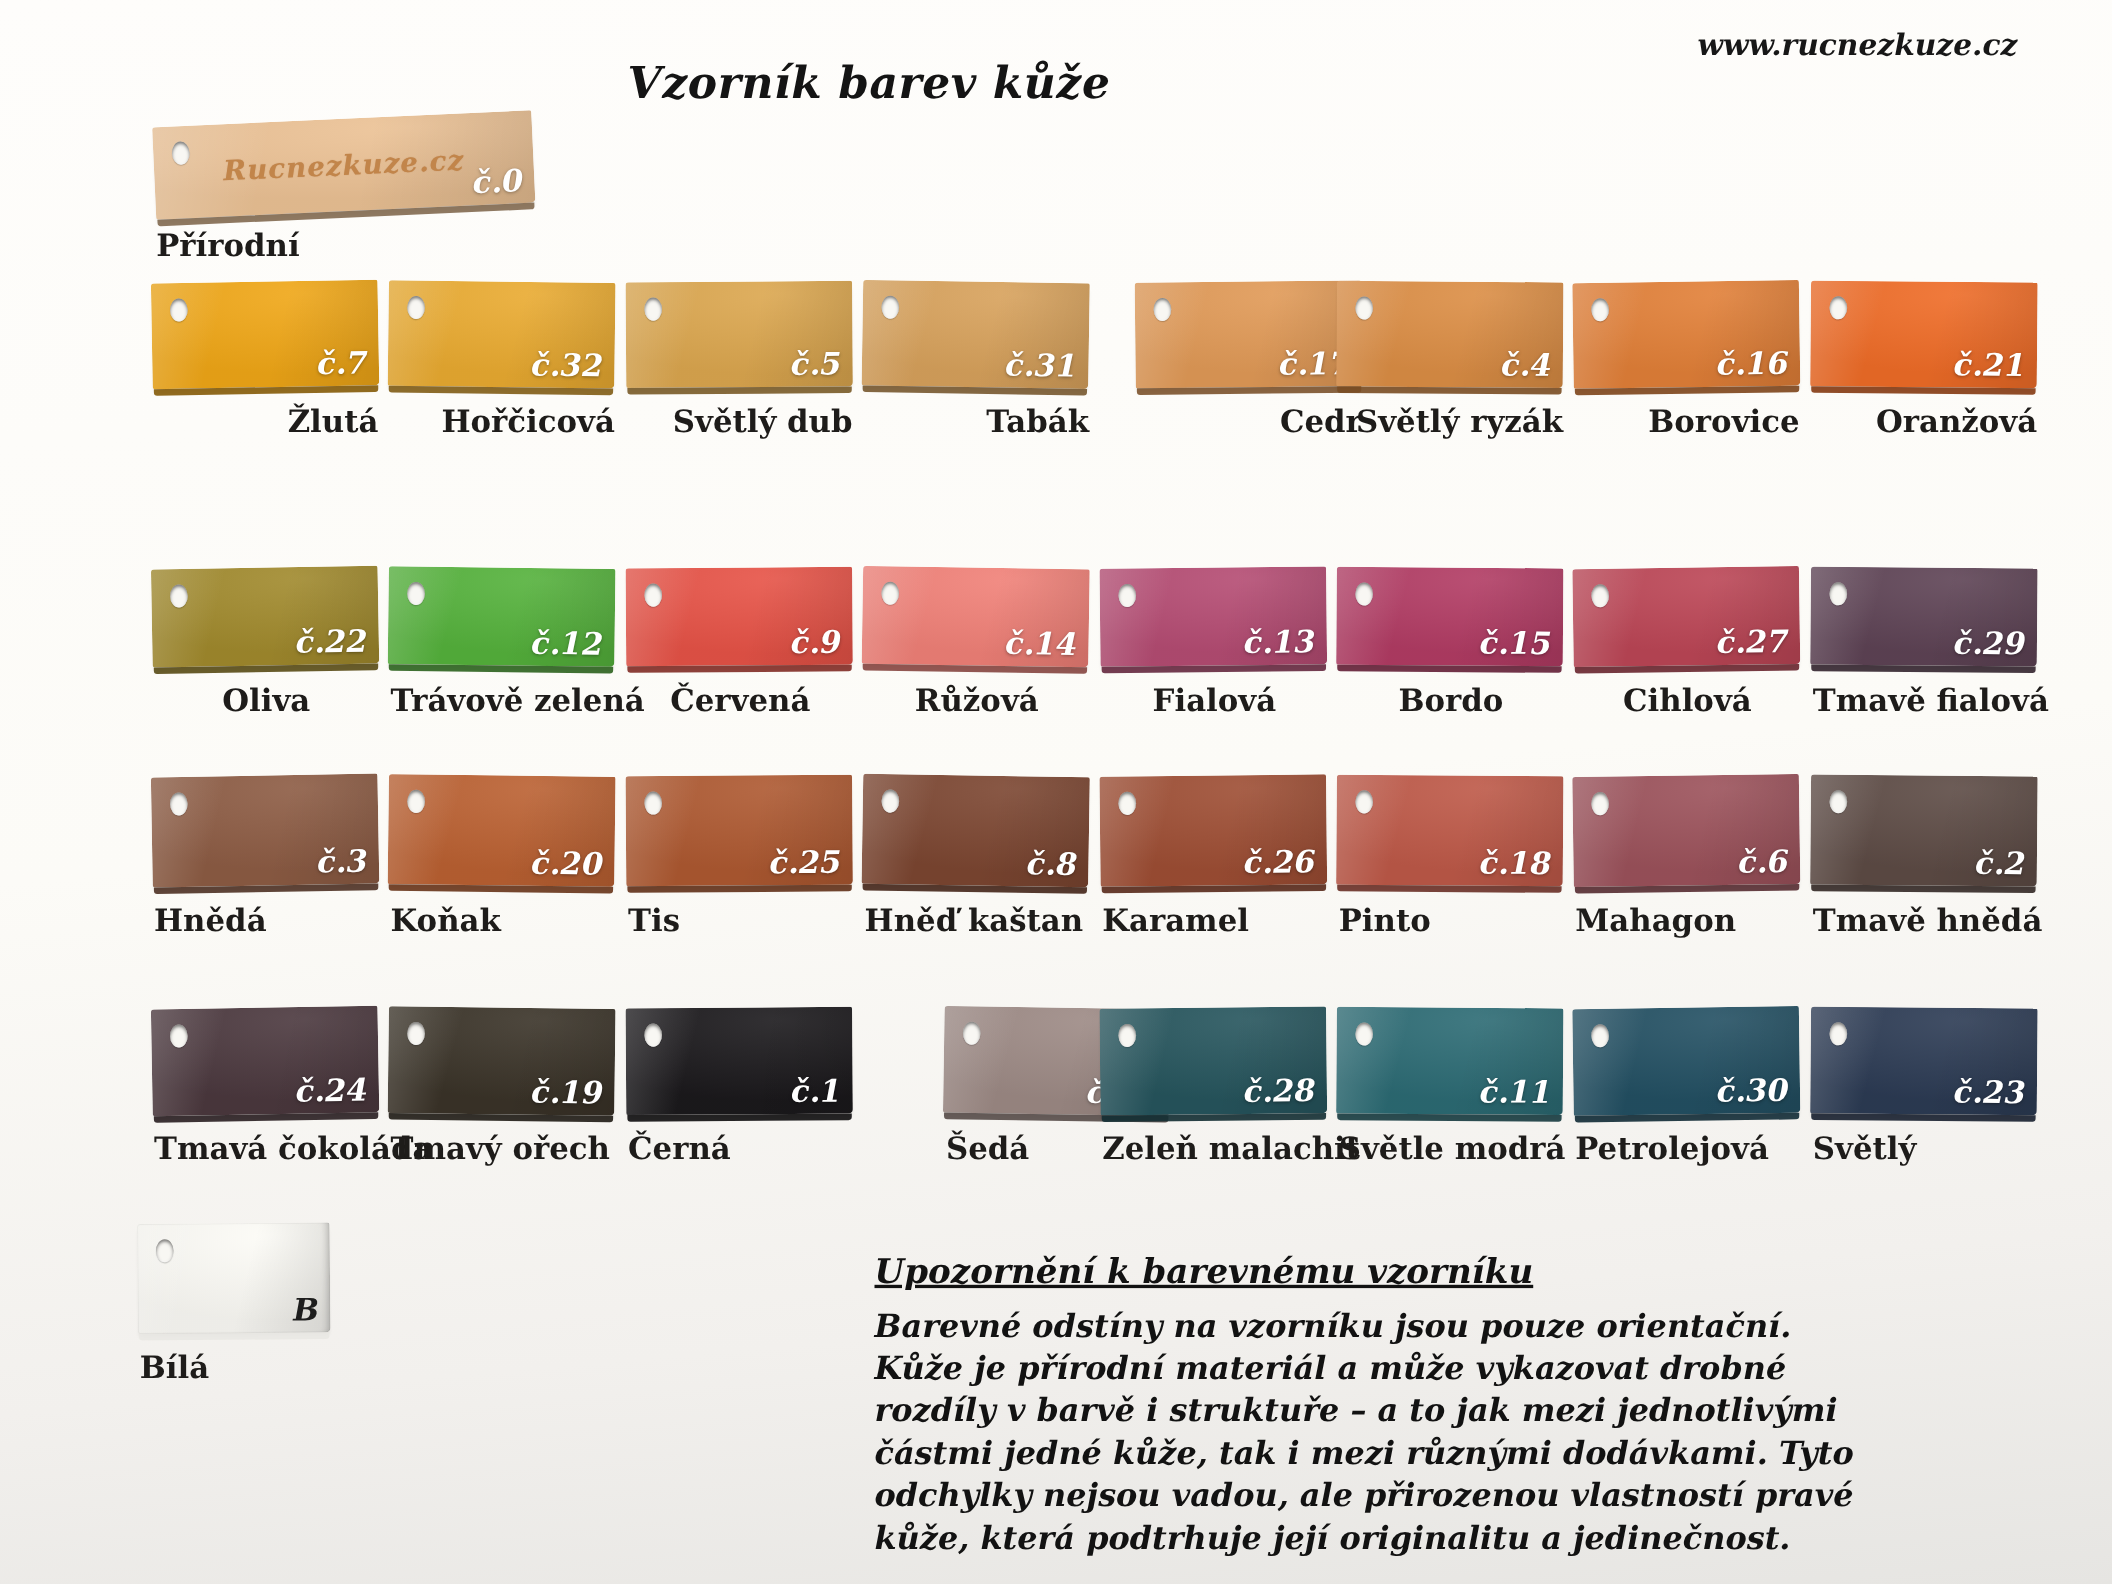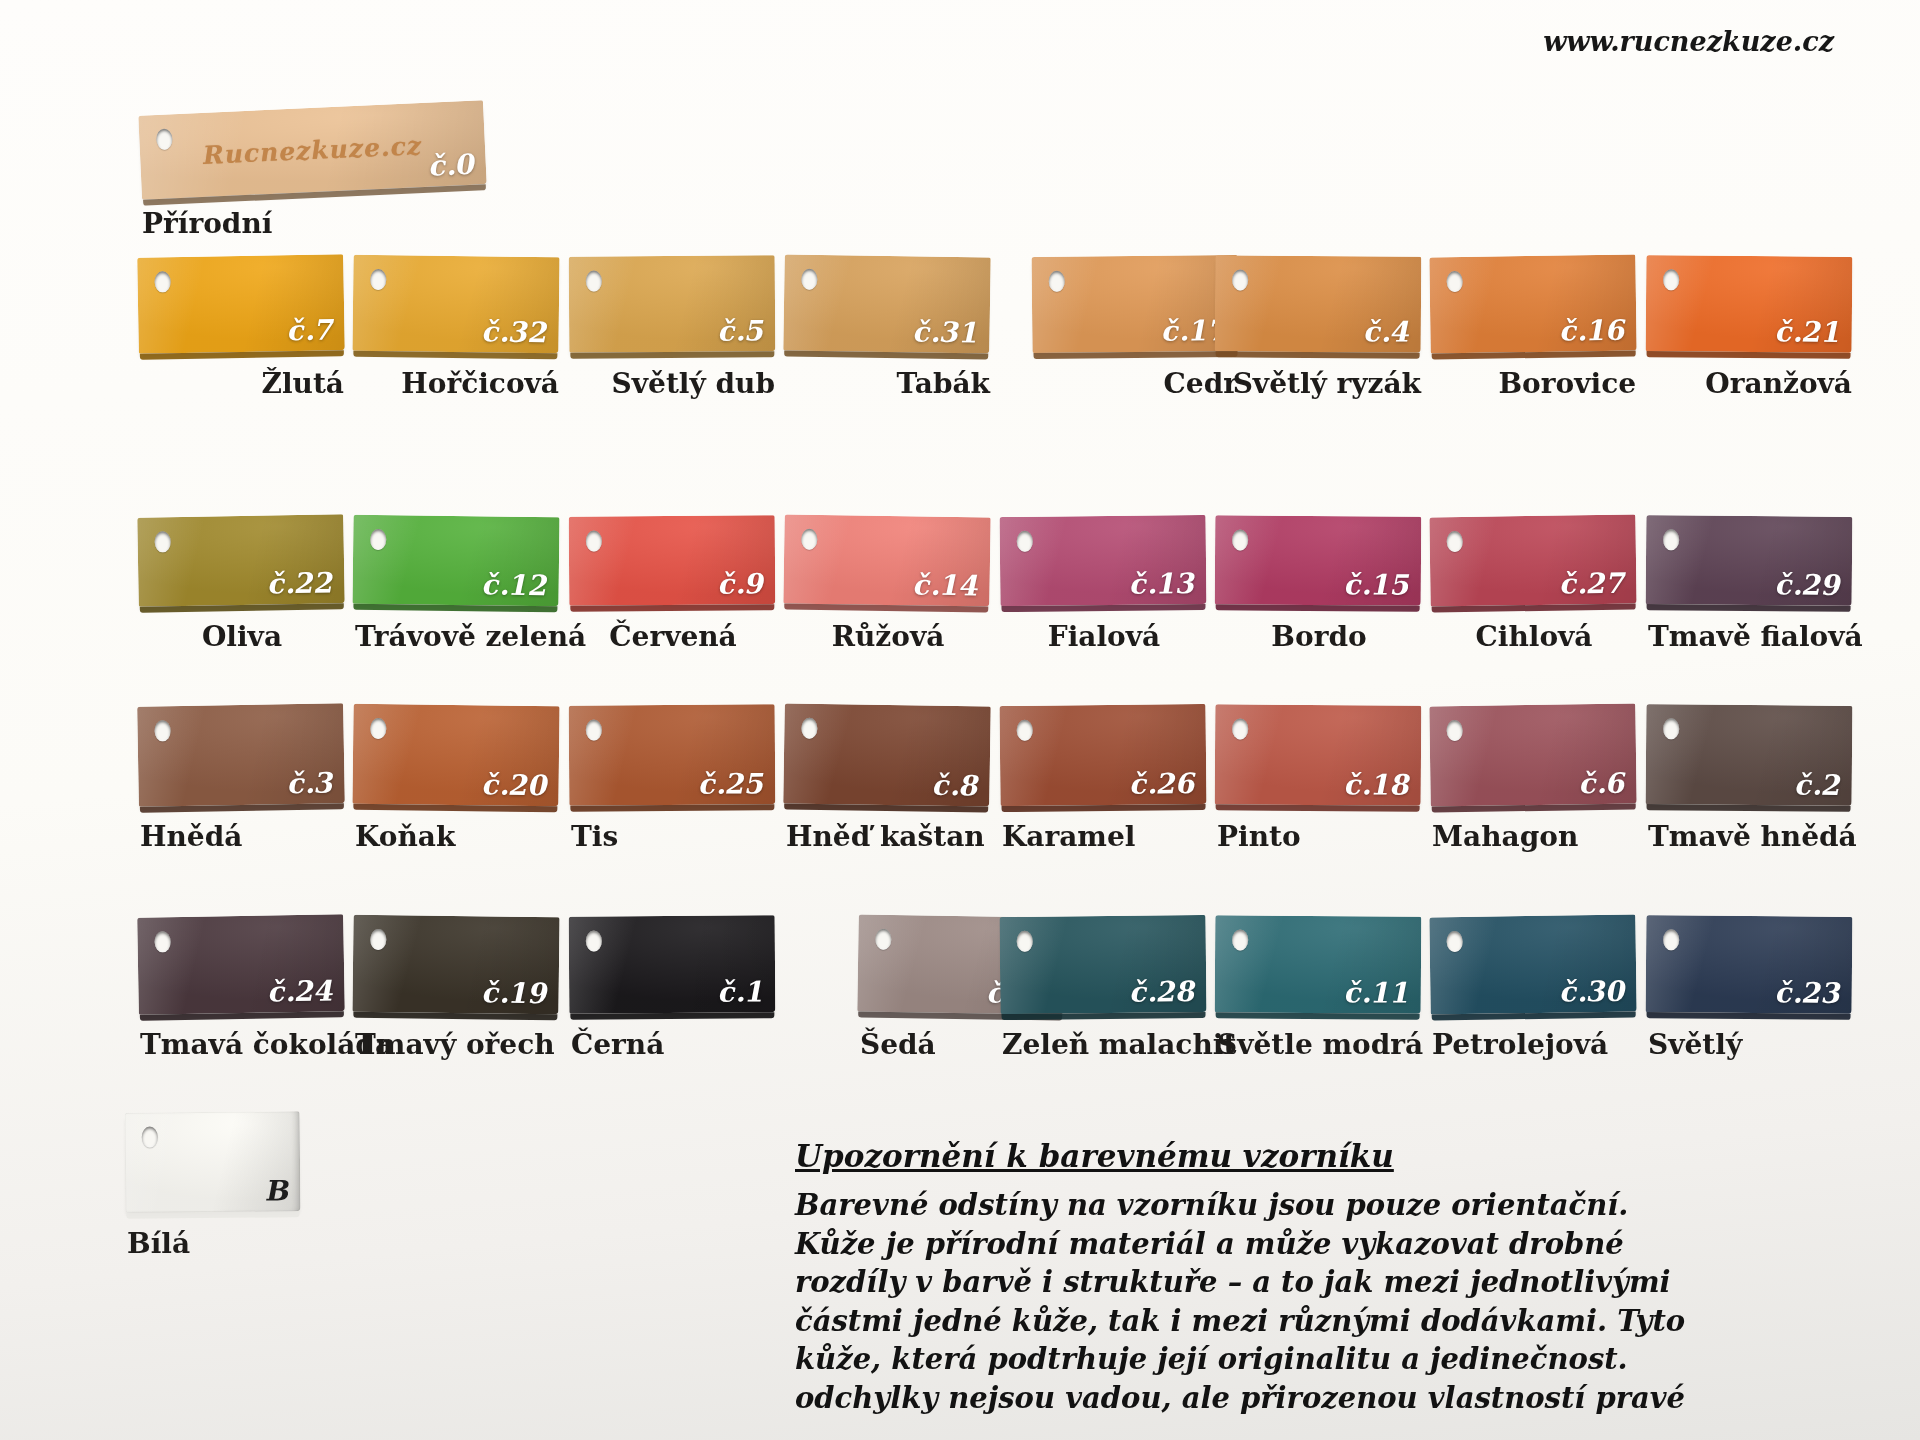--- a/index.html
+++ b/index.html
@@ -105,20 +105,21 @@
   .notice-line{
     font-size:29px;line-height:38.5px;color:#121212;
     font-style:italic;font-weight:700;white-space:nowrap;
   }
 </style>
 </head>
 <body>
 
 <div id="stage">
 
+  <div class="page-title hand">Vzorník barev kůže</div>
   <div class="site-url hand">www.rucnezkuze.cz</div>
 
   <div class="natural-cell">
     <div class="swatch" id="natural-swatch" style="--c: #ecc295;">
       <span class="hole"></span>
       <span class="brand-stamp">Rucnezkuze.cz</span>
       <span class="num">č.0</span>
     </div>
     <div class="label">Přírodní</div>
   </div>
@@ -392,18 +393,18 @@
     <div class="label">Bílá</div>
   </div>
 
   <div class="notice">
     <div class="notice-heading hand">Upozornění k barevnému vzorníku</div>
     <div id="notice-lines">
         <div class="notice-line">Barevné odstíny na vzorníku jsou pouze orientační.</div>
         <div class="notice-line">Kůže je přírodní materiál a může vykazovat drobné</div>
         <div class="notice-line">rozdíly v barvě i struktuře – a to jak mezi jednotlivými</div>
         <div class="notice-line">částmi jedné kůže, tak i mezi různými dodávkami. Tyto</div>
+        <div class="notice-line">odchylky nejsou vadou, ale přirozenou vlastností pravé</div>
         <div class="notice-line">kůže, která podtrhuje její originalitu a jedinečnost.</div>
-        <div class="notice-line">odchylky nejsou vadou, ale přirozenou vlastností pravé</div>
       </div>
   </div>
 
 </div>
 
 </body></html>

